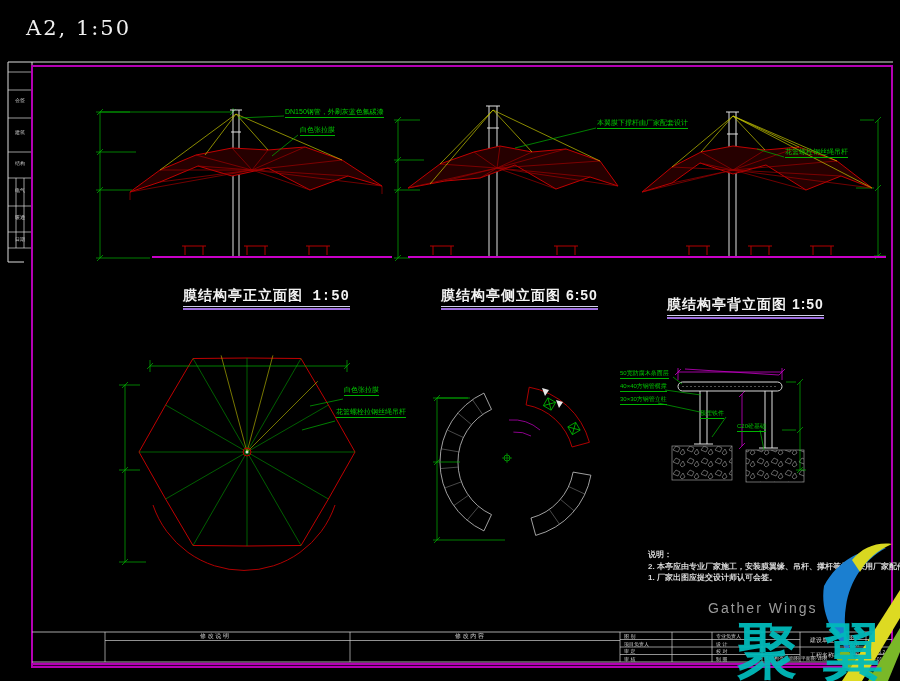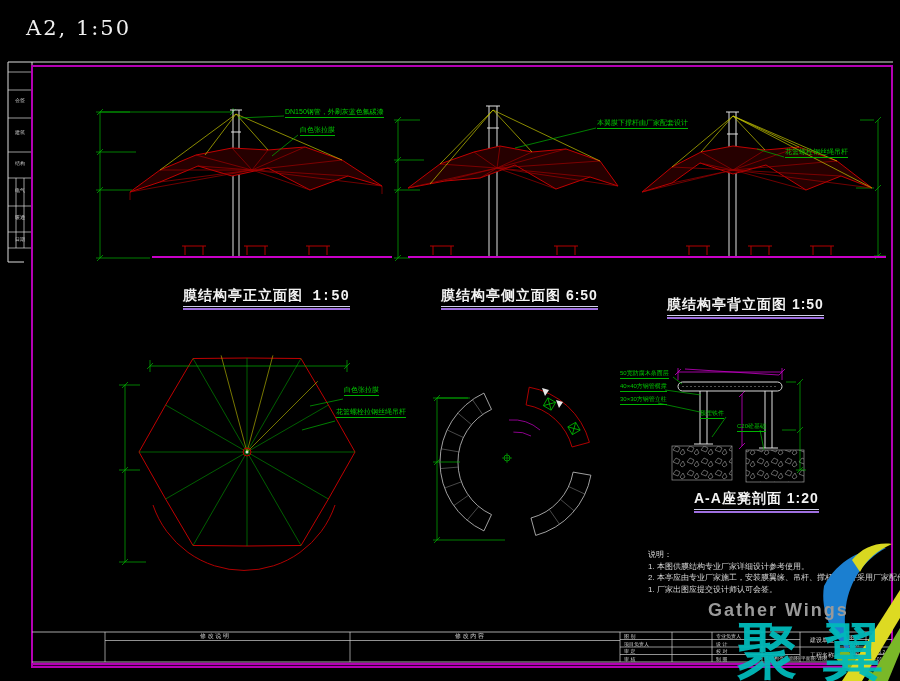--- a/index.html
+++ b/index.html
@@ -6,25 +6,25 @@
   #sheet{position:relative;width:900px;height:681px;background:#000;overflow:hidden;
          font-family:"Liberation Sans","DejaVu Sans",sans-serif;}
   svg{position:absolute;left:0;top:0;}
   .abs{position:absolute;white-space:nowrap;}
   #a2-label{left:26px;top:16px;font-family:"DejaVu Serif",serif;font-size:21px;color:#f0f0f0;letter-spacing:2px;z-index:3;}
   .dwg-title{color:#f2f2f2;font-weight:bold;font-size:14px;letter-spacing:1px;z-index:3;padding-bottom:1px;border-bottom:2px solid #9f6fe0;}
   .dwg-title::after{content:"";display:block;height:1px;background:#cfcfe8;margin-top:1px;}
   .ann{color:#00cc00;font-size:7px;line-height:1;border-bottom:1px solid #00b400;padding-bottom:2px;z-index:3;}
   .ann-sm{font-size:6px;}
   .notes{left:648px;top:549px;width:250px;color:#d8d8d8;font-size:8px;line-height:1.45;z-index:3;white-space:normal;}
-  .notes div{white-space:nowrap;}
+  .notes div{white-space:nowrap;font-weight:bold;}
   .tb{color:#cfcfcf;font-size:6px;line-height:1;z-index:3;}
   .tb5{font-size:5px;}
   .sign{color:#c8c8c8;font-size:5px;line-height:1;width:24px;text-align:center;z-index:3;}
-  #gather-wings{left:708px;top:600px;color:#9a9a9a;font-size:18px;letter-spacing:2px;z-index:5;font-weight:bold;}
+  #gather-wings{left:708px;top:600px;color:#9a9a9a;font-size:14px;letter-spacing:2px;z-index:5;}
   #juyi{left:737px;top:612px;color:rgba(0,185,185,0.95);font-size:60px;font-weight:bold;letter-spacing:26px;z-index:6;font-family:"DejaVu Sans",sans-serif;}
 </style>
 </head>
 <body>
 
 <div id="sheet">
 
   <svg width="900" height="681" viewBox="0 0 900 681" style="z-index:1;">
     <defs>
       <pattern id="rubble" width="14" height="12" patternUnits="userSpaceOnUse">
@@ -181,37 +181,35 @@
         <path d="M673,377 L682,384 M665,390 L701,395 M658,403 L700,412 M726,417 L712,437 M760,430 L764,450"></path>
       </g>
     </g>
   </svg>
 
   <div id="a2-label" class="abs">A2,  1:50</div>
 
   <div class="abs dwg-title" style="left:183px;top:287px;font-family:Liberation Mono, monospace;">膜结构亭正立面图  1:50</div>
   <div class="abs dwg-title" style="left:441px;top:287px;">膜结构亭侧立面图  6:50</div>
   <div class="abs dwg-title" style="left:661px;top:296px;margin-left:6px;">膜结构亭背立面图  1:50</div>
-  <div class="abs dwg-title" style="left:694px;top:490px;">A-A座凳剖面  1:20</div>
 
   <div class="abs ann" style="left:285px;top:108px;">DN150钢管，外刷灰蓝色氟碳漆</div>
   <div class="abs ann" style="left:300px;top:126px;">白色张拉膜</div>
   <div class="abs ann" style="left:597px;top:119px;">本翼膜下撑杆由厂家配套设计</div>
   <div class="abs ann" style="left:785px;top:148px;">花篮螺栓钢丝绳吊杆</div>
   <div class="abs ann" style="left:344px;top:386px;">白色张拉膜</div>
   <div class="abs ann" style="left:336px;top:408px;">花篮螺栓拉钢丝绳吊杆</div>
   <div class="abs ann ann-sm" style="left:620px;top:370px;">50宽防腐木条面层</div>
   <div class="abs ann ann-sm" style="left:620px;top:383px;">40×40方钢管横撑</div>
   <div class="abs ann ann-sm" style="left:620px;top:396px;">30×30方钢管立柱</div>
   <div class="abs ann ann-sm" style="left:700px;top:410px;">预埋铁件</div>
   <div class="abs ann ann-sm" style="left:737px;top:423px;">C20砼基础</div>
 
   <div class="abs notes">
     <div>说明：</div>
-    <div>1. 本图供膜结构专业厂家详细设计参考使用。</div>
     <div>2. 本亭应由专业厂家施工，安装膜翼缘、吊杆、撑杆等构件采用厂家配件。</div>
     <div>1. 厂家出图应提交设计师认可会签。</div>
   </div>
 
   <div class="abs sign" style="left:8px;top:98px;">会签</div>
   <div class="abs sign" style="left:8px;top:130px;">建筑</div>
   <div class="abs sign" style="left:8px;top:161px;">结构</div>
   <div class="abs sign" style="left:8px;top:188px;">电气</div>
   <div class="abs sign" style="left:8px;top:215px;">暖通</div>
   <div class="abs sign" style="left:8px;top:237px;">日期</div>

